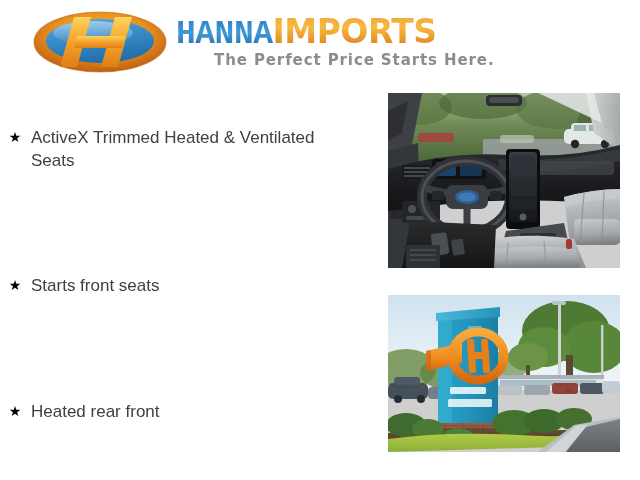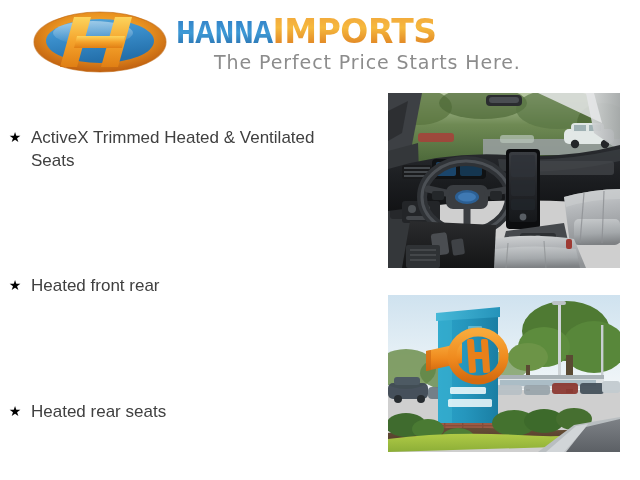--- a/index.html
+++ b/index.html
@@ -55,24 +55,25 @@
     background-clip: text;
     color: transparent;
     -webkit-text-fill-color: transparent;
   }
 
   #tagline {
     position: absolute;
     left: 214px; top: 51px;
     width: 320px;
     font-family: "DejaVu Sans", sans-serif;
-    font-size: 19px;
+    font-size: 15px;
     letter-spacing: 0.9px;
     color: #8c8c8c;
     white-space: nowrap;
+    font-weight: bold;
   }
 
   
   #feature-list {
     position: absolute;
     left: 0; top: 92px;
     width: 380px; height: 388px;
   }
   .feature-item {
     position: absolute;
@@ -168,26 +169,26 @@
 
 <div id="feature-list">
 
   <div class="feature-item i0">
     <span class="bullet-star">★</span>
     <span class="feature-text">ActiveX Trimmed Heated &amp; Ventilated Seats</span>
   </div>
 
   <div class="feature-item i1">
     <span class="bullet-star">★</span>
-    <span class="feature-text">Heated front rear</span>
+    <span class="feature-text">Starts front seats</span>
   </div>
 
   <div class="feature-item i2">
     <span class="bullet-star">★</span>
-    <span class="feature-text">Heated rear seats</span>
+    <span class="feature-text">Heated rear front</span>
   </div>
 </div>
 
 <div class="photo-frame" id="photo-interior">
   <svg viewBox="0 0 232 175" preserveAspectRatio="none" aria-hidden="true">
     <defs>
       <linearGradient id="winScene" x1="0%" y1="0%" x2="0%" y2="100%">
         <stop offset="0%" stop-color="#b9c9a4"></stop>
         <stop offset="35%" stop-color="#6f8a54"></stop>
         <stop offset="75%" stop-color="#4e6a3b"></stop>

